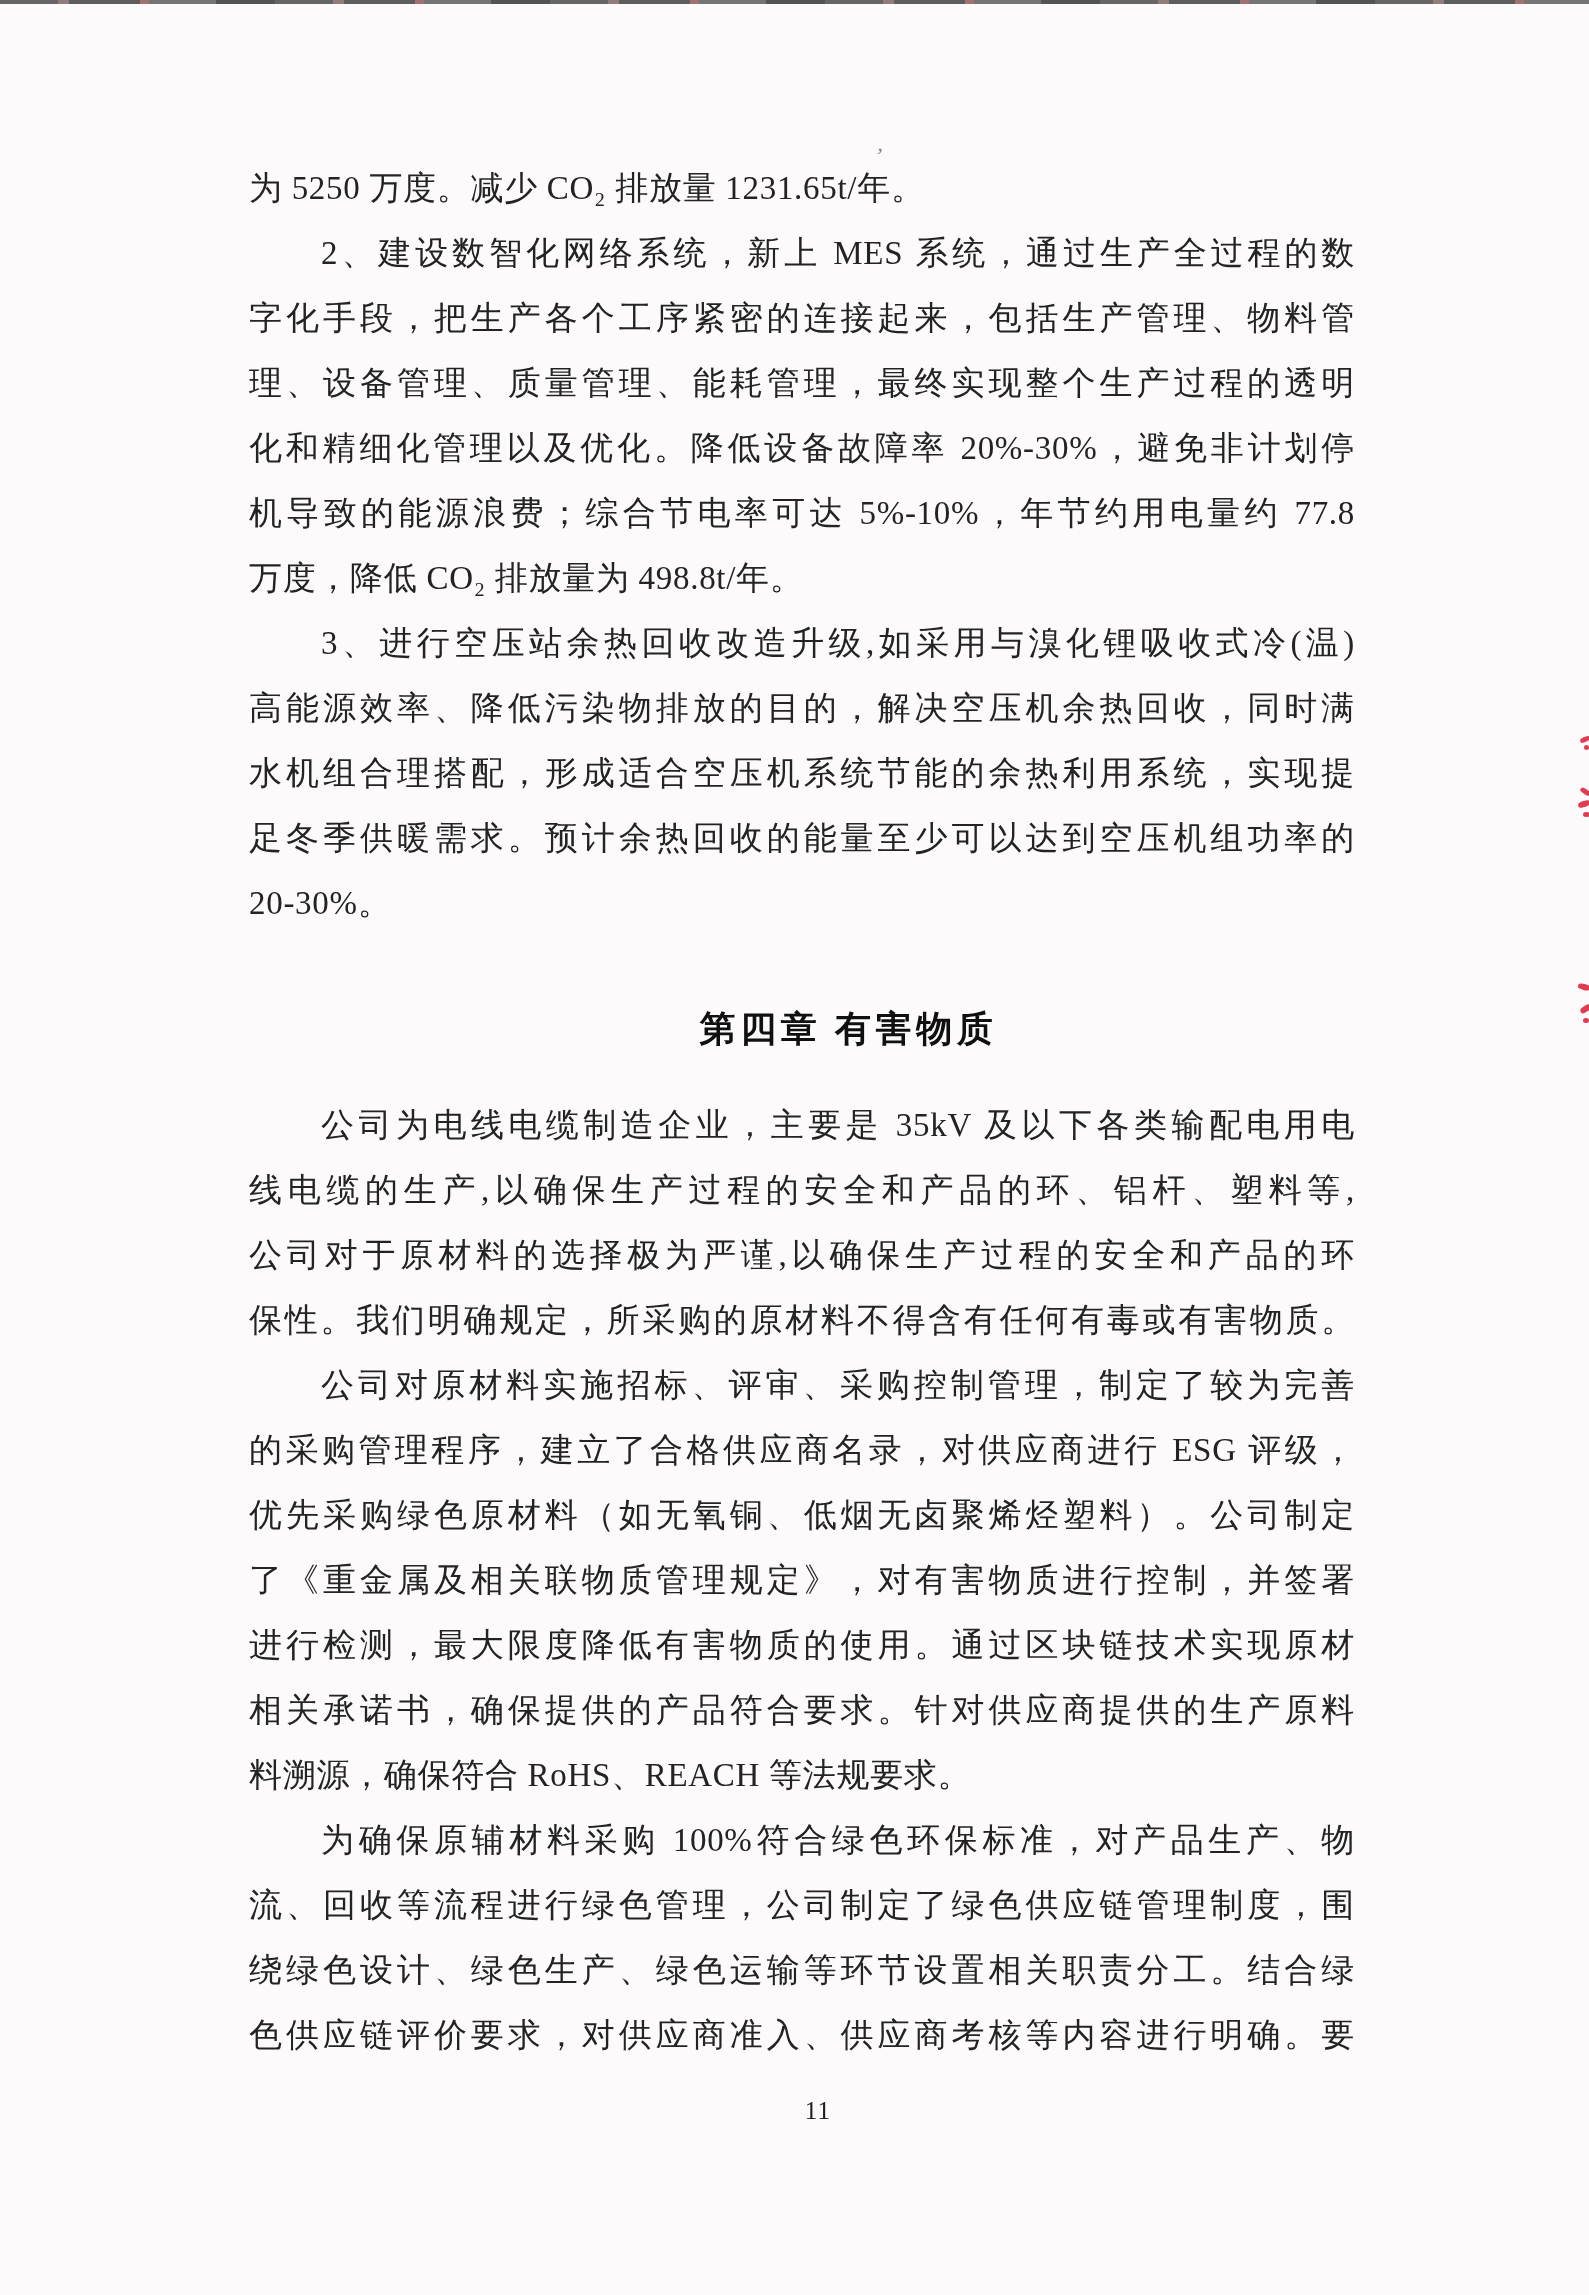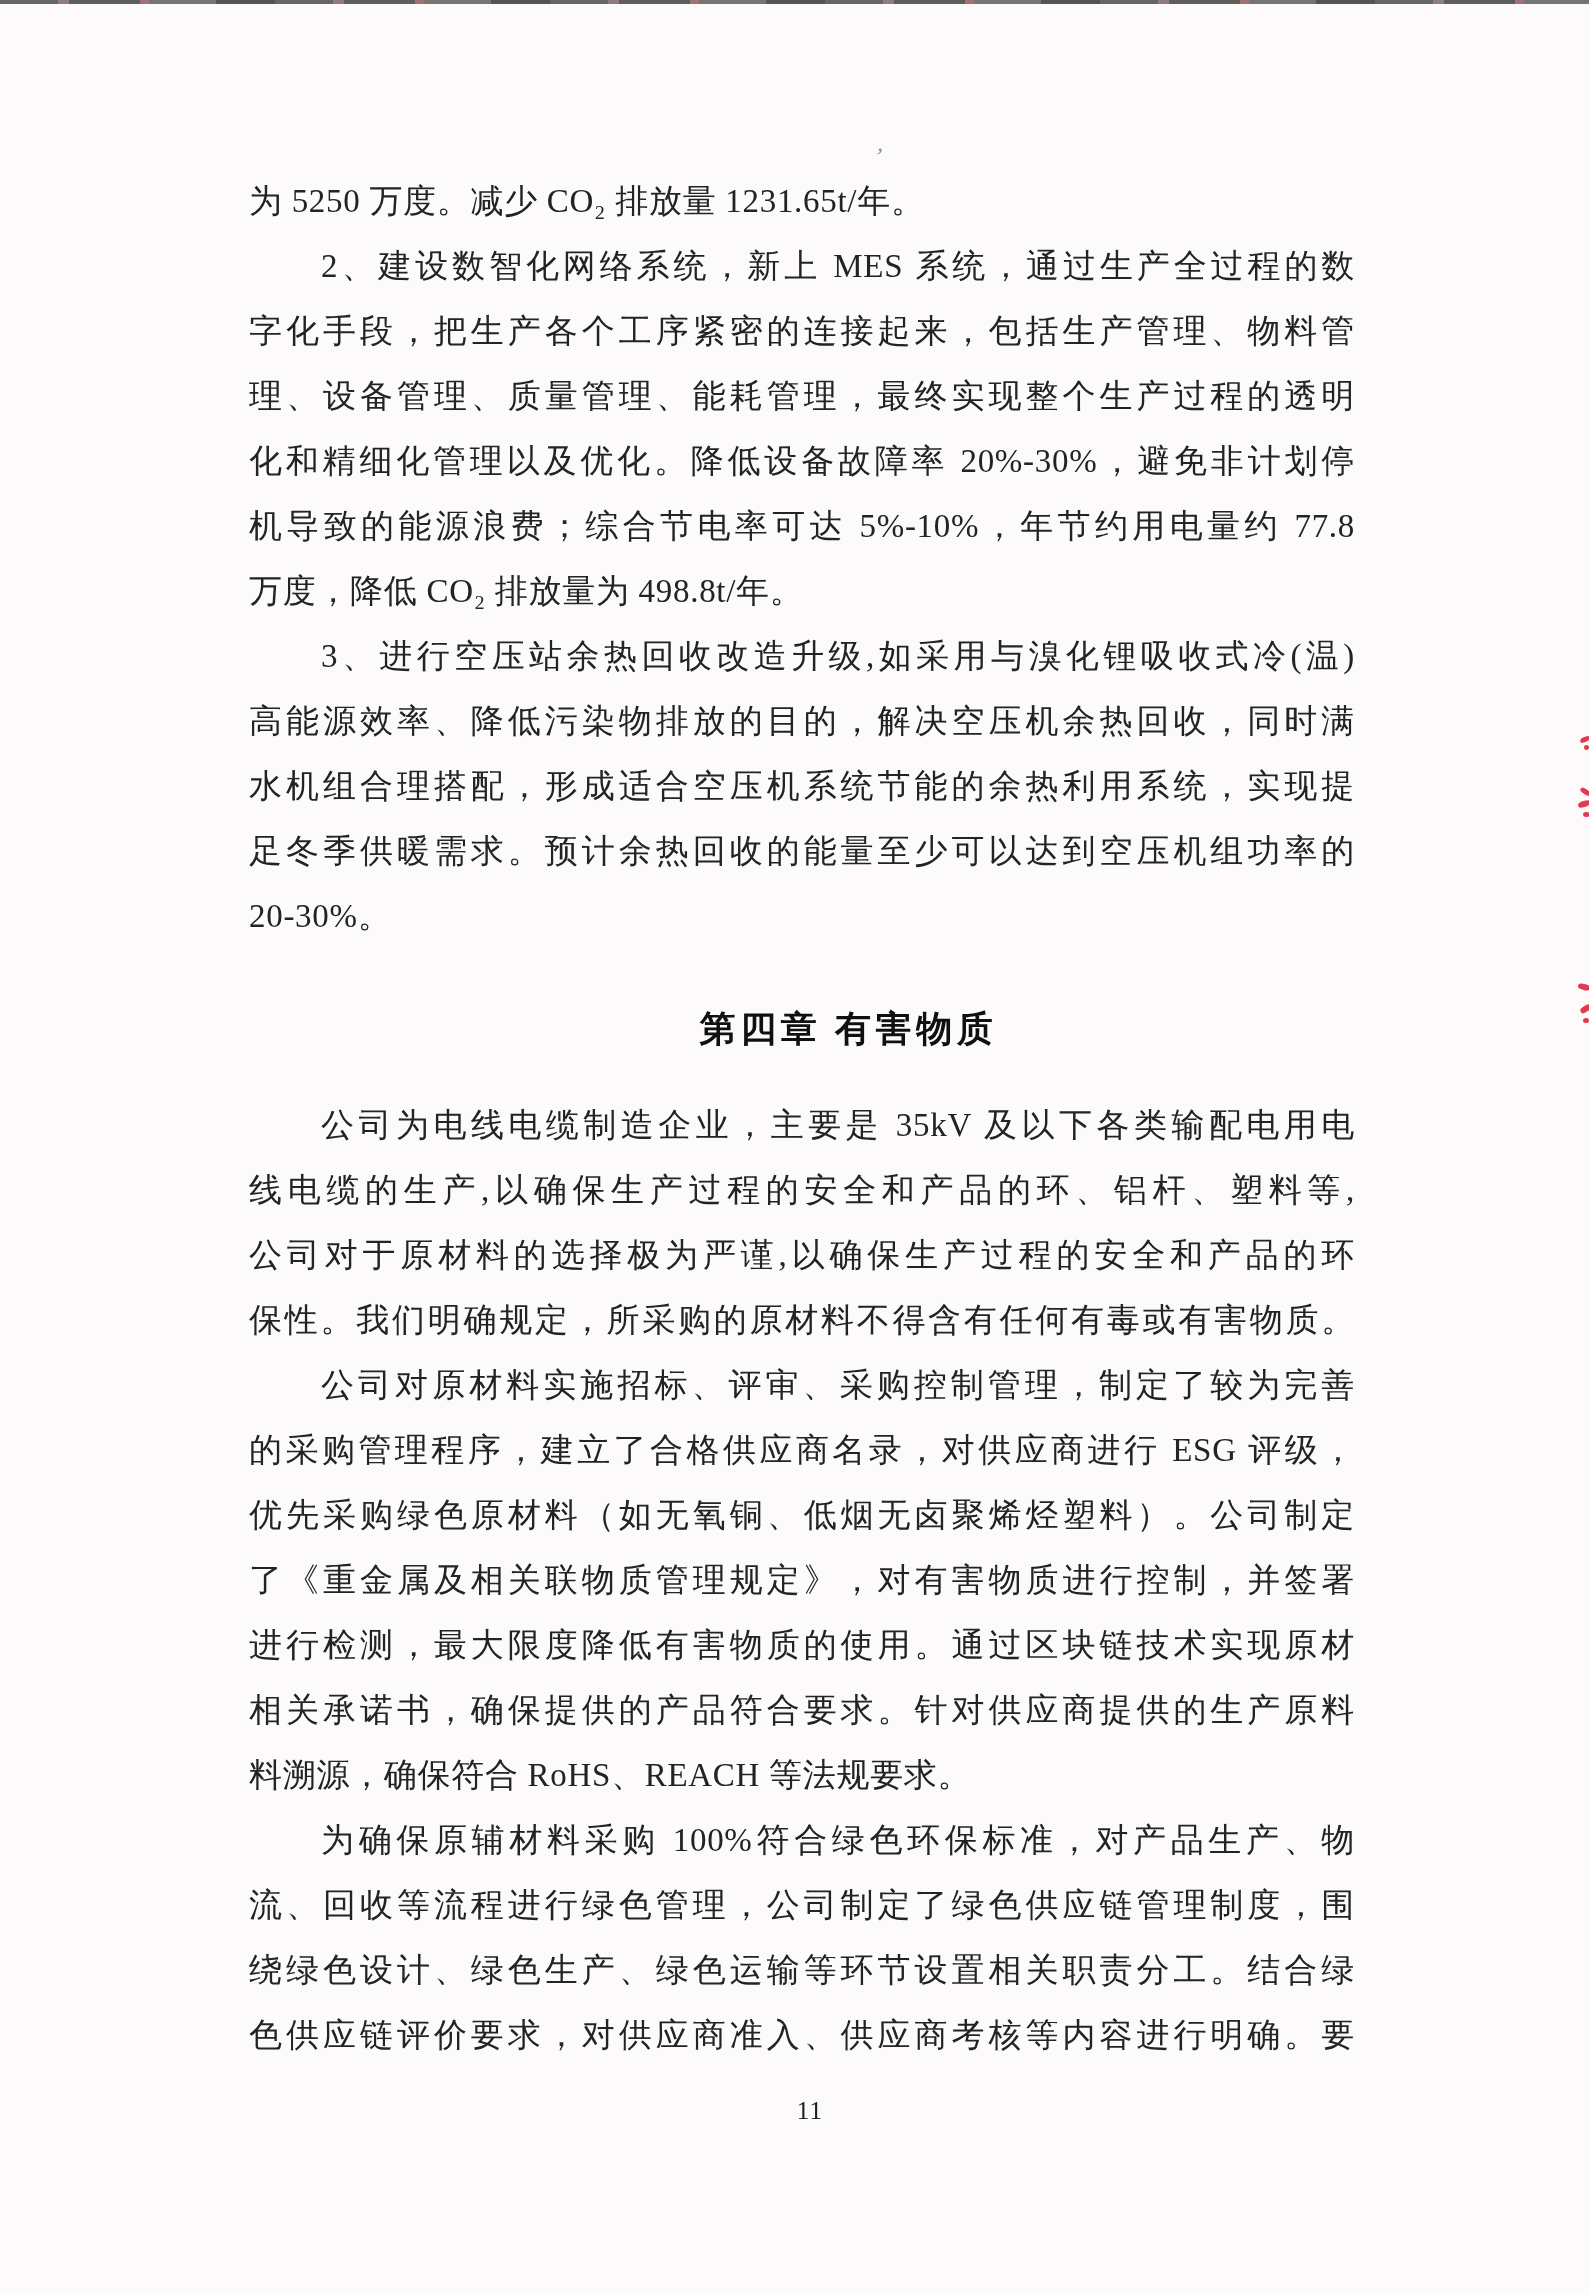--- a/index.html
+++ b/index.html
@@ -15,39 +15,39 @@
   .scan-edge{
     position:absolute;top:0;left:0;width:100%;height:3.9px;
     background:repeating-linear-gradient(90deg,
       #454545 0 58px,#7a6161 58px 69px,#3b3b3b 69px 140px,
       #8e5454 140px 149px,#575757 149px 216px,#2f2f2f 216px 275px);
     opacity:.82;
   }
   
   .textcol{position:absolute;left:249px;top:0;width:1106px;}
   .lines{position:absolute;left:0;width:1106px;}
-  .lines-a{top:169px;}
+  .lines-a{top:156px;}
   .lines-b{top:1093px;}
   .line{
     margin:0;height:65px;line-height:65px;
     font-size:33px;letter-spacing:0.7px;
     text-align:justify;text-align-last:left;
     color:#232323;
   }
   .line.justify{text-align-last:justify;}
   .line.indent{text-indent:72px;}
   .heading{
     position:absolute;left:0;top:993px;width:1106px;
     box-sizing:border-box;padding-left:93px;margin:0;
     text-align:center;
     font-size:36px;line-height:73px;font-weight:700;
     letter-spacing:4.6px;color:#101010;
   }
   .pagenum{
-    position:absolute;left:8px;top:2091px;width:1106px;
+    position:absolute;left:16px;top:2091px;width:1106px;
     text-align:center;font-size:25px;line-height:39px;
     letter-spacing:1.3px;color:#1e1e1e;
   }
   
   .stray{
     position:absolute;left:875px;top:143px;
     font-size:23.6px;color:#8d8d8d;transform:rotate(10deg);
   }
   
   .redmark{position:absolute;background:#e23a50;border-radius:45% 30% 45% 30%;}

